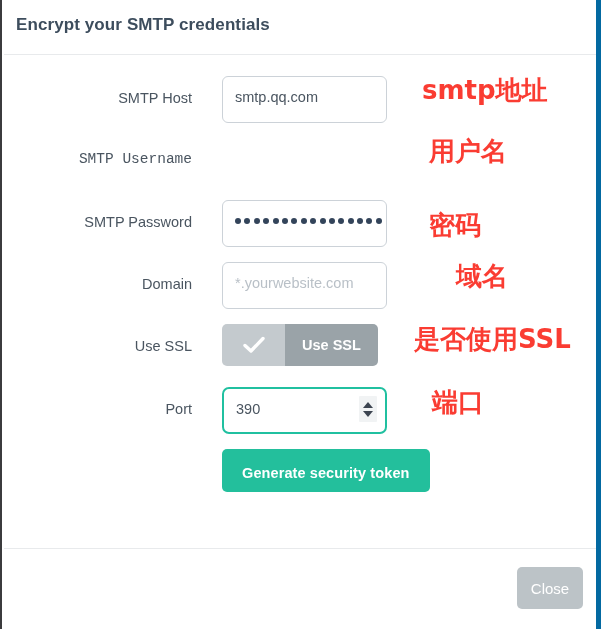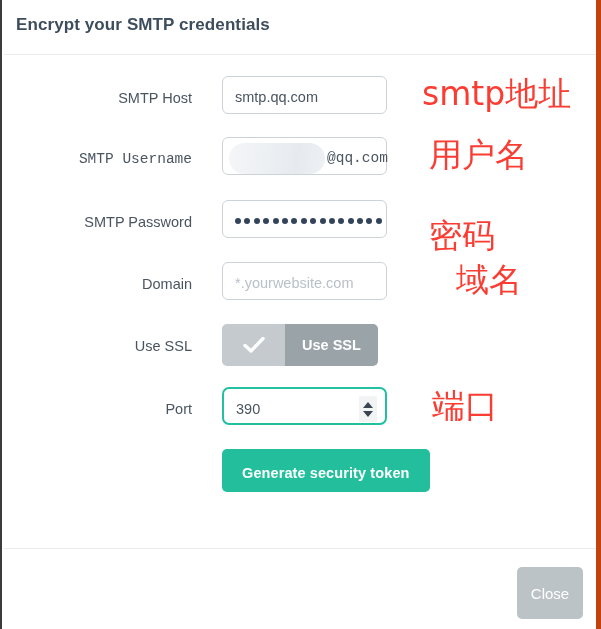--- a/index.html
+++ b/index.html
@@ -16,21 +16,21 @@
   }
 
   
   .page-frame {
     position: absolute;
     left: 0; top: 0;
     width: 601px;
     height: 629px;
     box-sizing: border-box;
     border-left: 2px solid #3b3b3d;
-    border-right: 7px solid #c2410c;
+    border-right: 7px solid #0369a1;
     background: #ffffff;
   }
 
   .modal {
     position: absolute;
     left: 2px;
     top: 0;
     width: 592px;
     height: 629px;
     background: #ffffff;
@@ -81,21 +81,21 @@
     color: #4a5560;
     line-height: 44px;
     white-space: nowrap;
   }
 
   .field {
     position: absolute;
     left: 218px;
     top: 0;
     width: 165px;
-    height: 38px;
+    height: 47px;
     box-sizing: border-box;
     border: 1px solid #ccd2d8;
     border-radius: 6px;
     background: #ffffff;
   }
   .field-text {
     position: absolute;
     left: 12px;
     top: 0;
     line-height: 40px;
@@ -213,43 +213,43 @@
     font-weight: 600;
     font-family: inherit;
     cursor: pointer;
     letter-spacing: .1px;
   }
 
   
   .annotation {
     position: absolute;
     color: #fa3c32;
-    font-size: 33px;
-    font-weight: 400;
+    font-size: 26px;
+    font-weight: 700;
     white-space: nowrap;
     line-height: 1;
     font-family: "DejaVu Sans", "Liberation Sans", sans-serif;
   }
 
   
   .modal-footer {
     position: absolute;
     left: 0;
     top: 548px;
     width: 592px;
     height: 81px;
     border-top: 1px solid #e8eaec;
     box-sizing: border-box;
   }
   .btn-close {
     position: absolute;
     right: 13px;
     top: 18px;
     width: 66px;
-    height: 52px;
+    height: 42px;
     background: #bcc3c7;
     border: none;
     border-radius: 5px;
     color: #ffffff;
     font-size: 15px;
     font-family: inherit;
     cursor: pointer;
   }
 </style>
 </head>
@@ -266,24 +266,20 @@
 
       <div class="form-row" style="top:21px;text-decoration:underline;">
         <div class="form-label">SMTP Host</div>
         <div class="field">
           <span class="field-text">smtp.qq.com</span>
         </div>
       </div>
 
       <div class="form-row" style="top:82px;font-family:Liberation Mono, monospace;">
         <div class="form-label">SMTP Username</div>
-        <div class="field">
-          <span class="redaction"></span>
-          <span class="suffix">@qq.com</span>
-        </div>
       </div>
 
       <div class="form-row" style="top:145px;">
         <div class="form-label">SMTP Password</div>
         <div class="field">
           <span class="dots">
               <i></i>
               <i></i>
               <i></i>
               <i></i>
@@ -332,22 +328,23 @@
           </span>
         </div>
       </div>
 
       <div class="form-row" style="top:394px;">
         <button class="btn-generate">Generate security token</button>
       </div>
 
       <div class="annotation" style="left:418px; top:22px;">smtp地址</div>
       <div class="annotation" style="left:425px; top:83px;">用户名</div>
-      <div class="annotation" style="left:425px; top:164px;">密码</div>
+      <div class="annotation" style="left:425px; top:157px;">密码</div>
       <div class="annotation" style="left:452px; top:208px;">域名</div>
+      <div class="annotation" style="left:410px; top:271px;">是否使用SSL</div>
       <div class="annotation" style="left:428px; top:334px;">端口</div>
 
     </div>
 
     <div class="modal-footer">
       <button class="btn-close">Close</button>
     </div>
 
   </div>
 </div>

